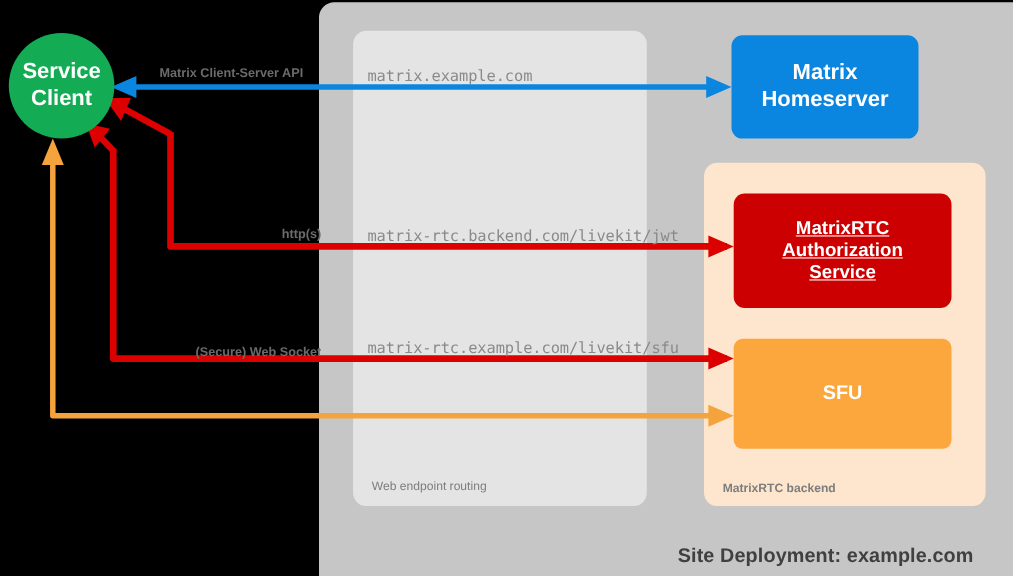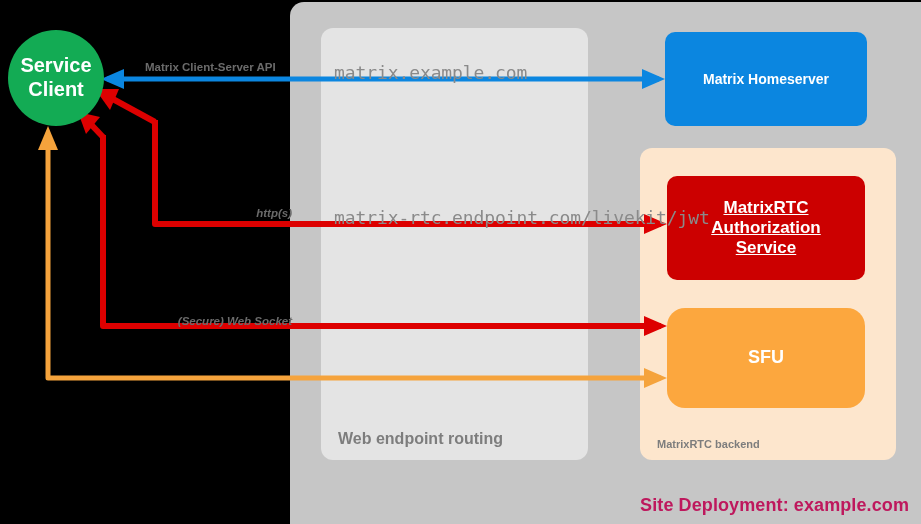--- a/index.html
+++ b/index.html
@@ -19,41 +19,41 @@
   
   .site-deployment{
     position:absolute;
     left:290px; top:2px;
     width:631px; height:522px;
     background:#c6c6c6;
     border-radius:14px 0 0 0;
   }
   .site-deployment-label{
     position:absolute;
-    right:12px; bottom:8px;
-    color:#be185d;
+    right:36px; bottom:8px;
+    color:#404040;
     font-size:18px;
     font-weight:bold;
     letter-spacing:.1px;
     white-space:nowrap;
   }
 
   .web-routing{
     position:absolute;
     left:321px; top:28px;
     width:267px; height:432px;
     background:#e4e4e4;
     border-radius:12px;
   }
   .web-routing-label{
     position:absolute;
     left:17px; bottom:12px;
     color:#7d7d7d;
-    font-size:16px;
-    font-weight:bold;
+    font-size:11px;
+    font-weight:normal;
     white-space:nowrap;
   }
 
   .rtc-backend{
     position:absolute;
     left:640px; top:148px;
     width:256px; height:312px;
     background:#fde6cd;
     border-radius:12px;
   }
@@ -79,59 +79,59 @@
   }
   .client-circle{
     left:8px; top:30px;
     width:96px; height:96px;
     border-radius:50%;
     background:#13ab54;
     font-size:20px;
   }
   .homeserver{
     left:665px; top:32px;
-    width:202px; height:94px;
+    width:170px; height:94px;
     border-radius:10px;
     background:#0b86e0;
-    font-size:14px;
+    font-size:20px;
   }
   .auth-service{
     left:667px; top:176px;
     width:198px; height:104px;
     border-radius:10px;
     background:#cc0000;
     font-size:17px;
     text-decoration:underline;
   }
   .sfu{
     left:667px; top:308px;
     width:198px; height:100px;
-    border-radius:18px;
+    border-radius:8px;
     background:#fca73e;
     font-size:18px;
   }
 
   
   .url-label{
     position:absolute;
     color:#8a8a8a;
     font-family:"DejaVu Sans Mono","Liberation Mono",monospace;
-    font-size:18px;
+    font-size:14px;
     white-space:nowrap;
     letter-spacing:-0.1px;
   }
   .edge-label{
     position:absolute;
     color:#6b6b6b;
     font-size:11.5px;
     font-weight:bold;
     white-space:nowrap;
     margin-left:12px;
   }
-  .edge-label.right-anchor{ transform:translateX(-100%);font-style:italic; }
+  .edge-label.right-anchor{ transform:translateX(-100%); }
 
   
   #wires{
     position:absolute;
     left:0; top:0;
     width:921px; height:524px;
     pointer-events:none;
   }
 </style>
 </head>
@@ -199,22 +199,23 @@
       <div>Service</div>
     </div>
   </div>
 
   <div class="node sfu">
     <div>SFU</div>
   </div>
 
   <div class="url-label" style="left:334px; top:62px;">matrix.example.com</div>
 
-  <div class="url-label" style="left:334px; top:207px;">matrix-rtc.endpoint.com/livekit/jwt</div>
-
+  <div class="url-label" style="left:334px; top:207px;">matrix-rtc.backend.com/livekit/jwt</div>
+
+  <div class="url-label" style="left:334px; top:309px;">matrix-rtc.example.com/livekit/sfu</div>
 
   <div class="edge-label" style="left:133px; top:61px;">Matrix Client-Server API</div>
 
   <div class="edge-label right-anchor" style="left:280px; top:207px;">http(s)</div>
 
   <div class="edge-label right-anchor" style="left:280px; top:315px;">(Secure) Web Socket</div>
 
 
 </div>
 

